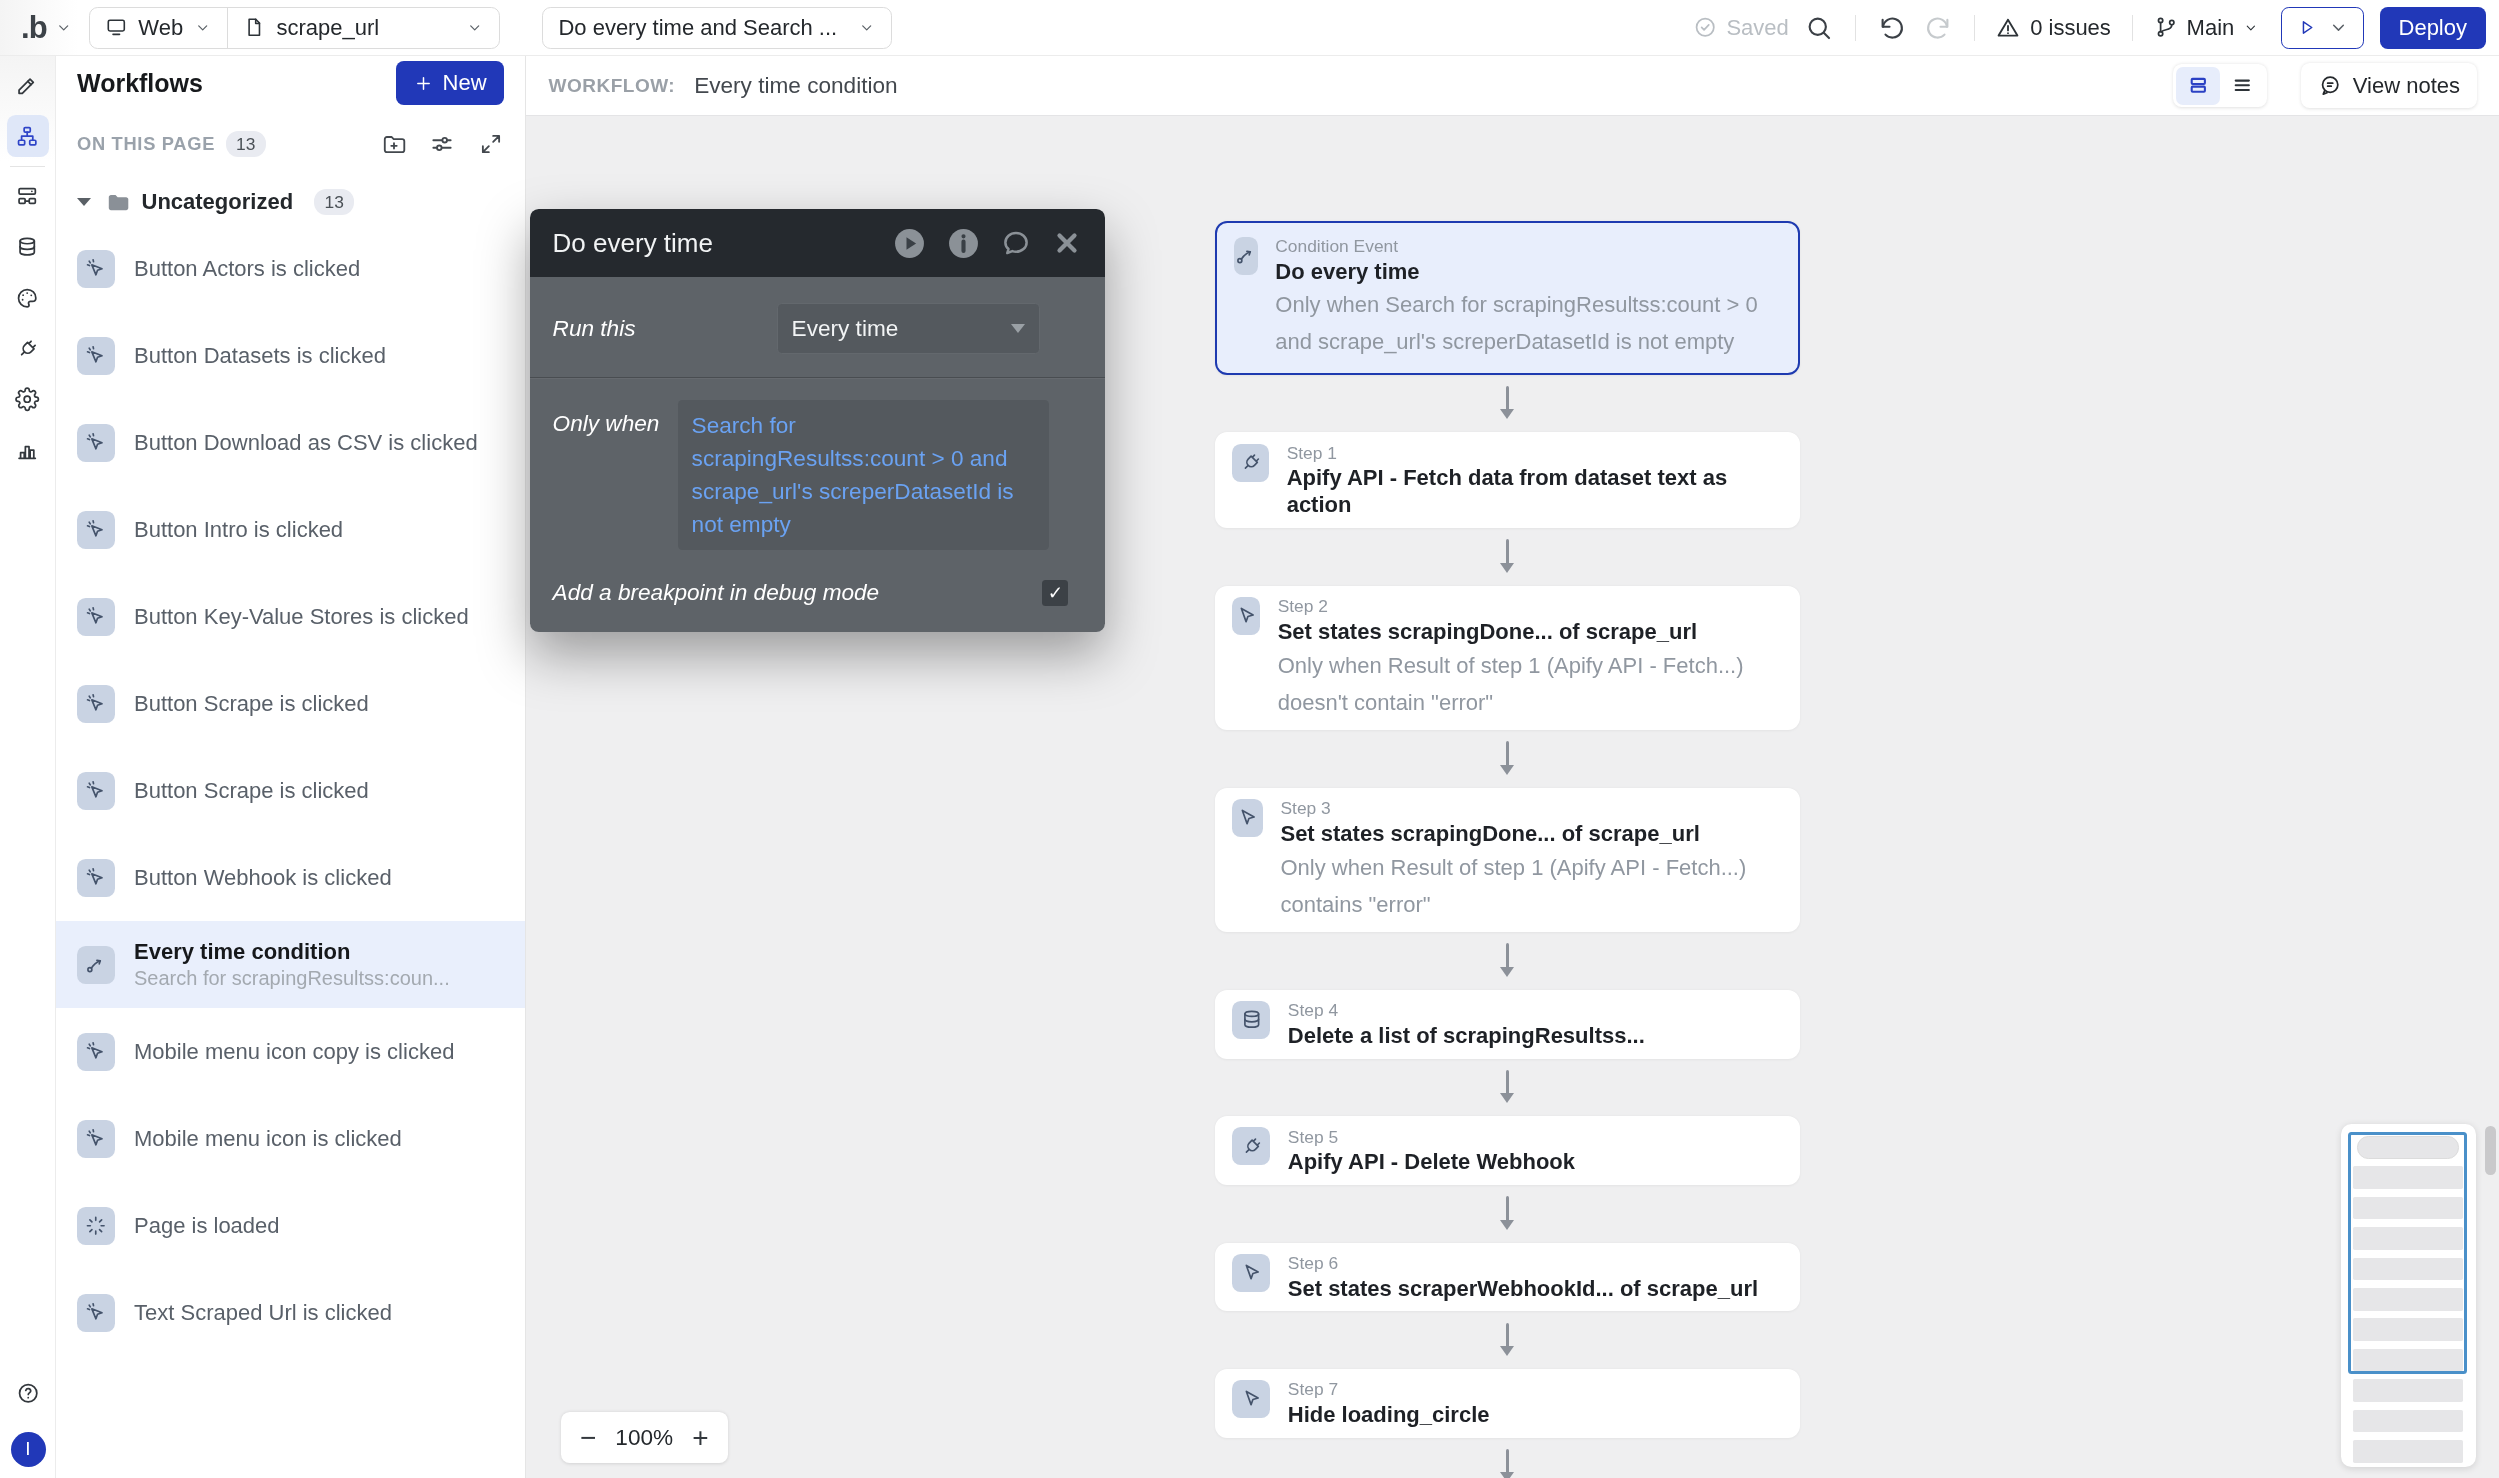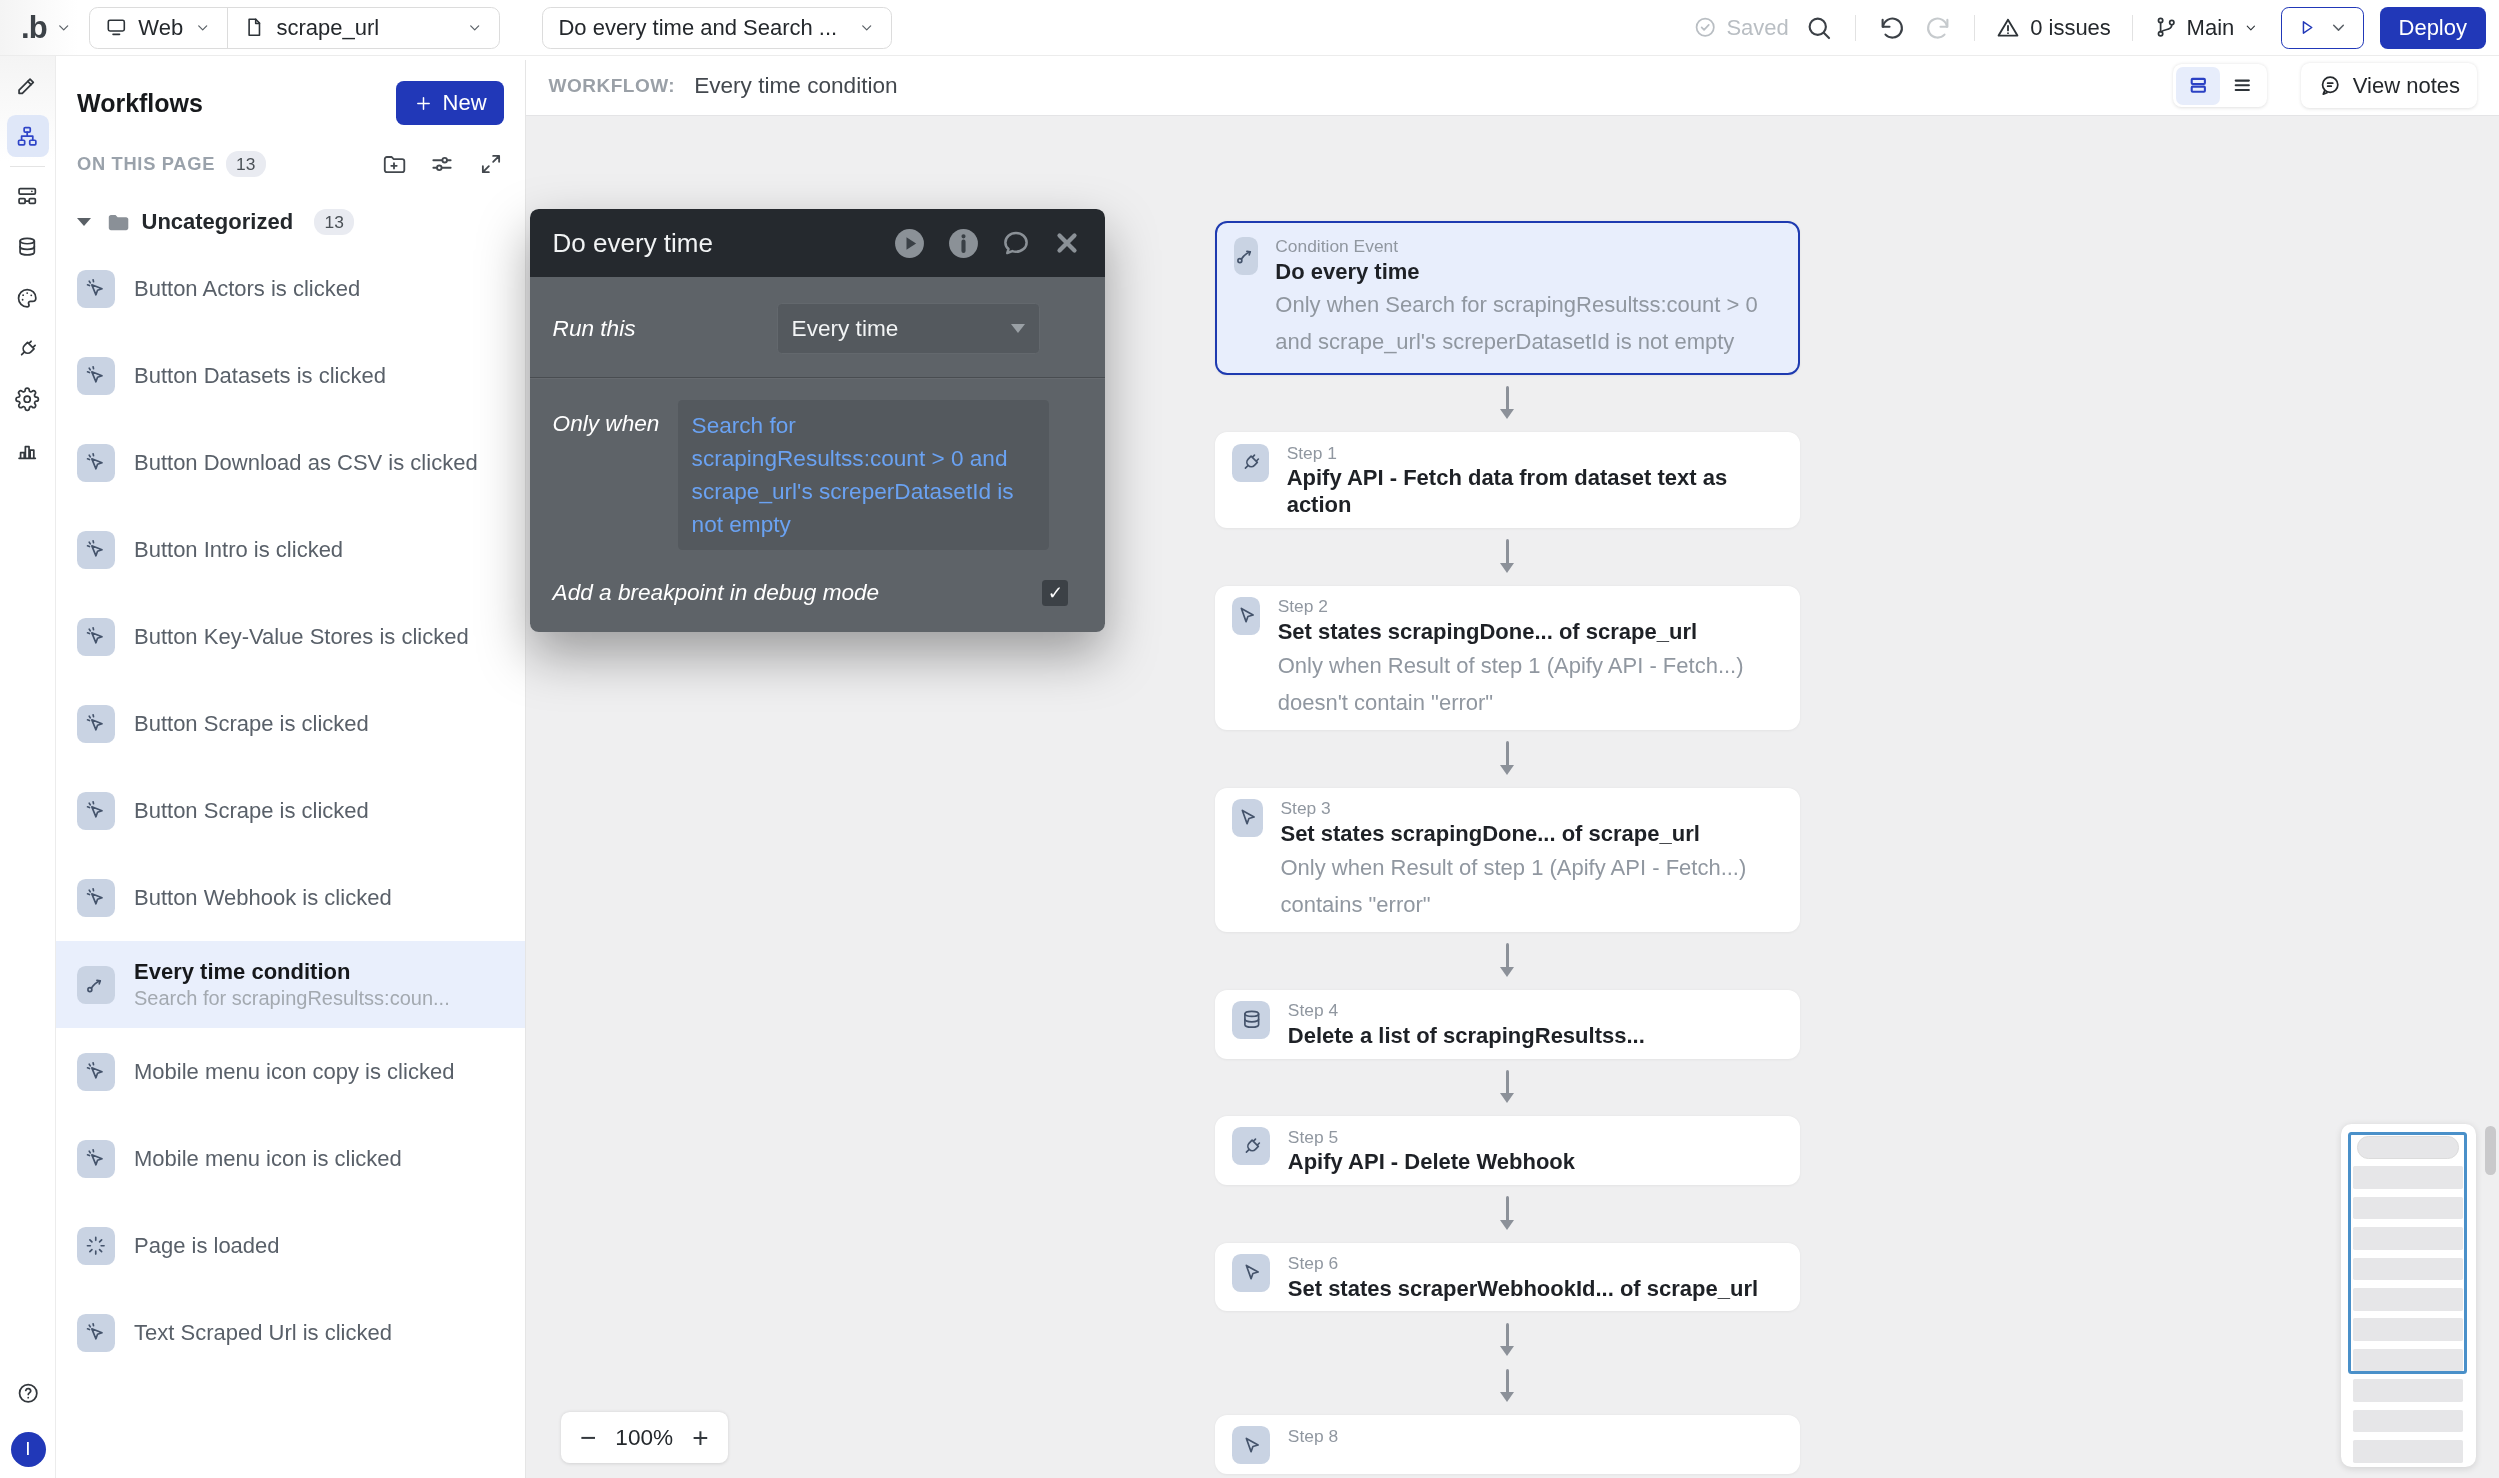--- a/index.html
+++ b/index.html
@@ -53,21 +53,21 @@
   .ib-item { width:42px; height:42px; margin:8.7px auto 8.7px; border-radius:8.7px; display:flex;
     align-items:center; justify-content:center; color:#33383d; cursor:pointer; }
   .ib-item .icon { width:24.4px; height:24.4px; }
   .ib-item.active { background:#dfe7f8; color:#2f45c8; }
   .ib-div { width:35px; height:0.9px; background:#e4e4e4; margin:7px auto; }
   #iconbar-bottom { position:absolute; left:0; bottom:12.2px; width:56px; }
   .avatar { width:35px; height:35px; border-radius:50%; background:#2138b8; color:#fff;
     font-size:19px; display:flex; align-items:center; justify-content:center; margin:17.4px auto 0; cursor:pointer; }
 
   
-  #panel { position:absolute; left:56px; top:60px; width:470px; bottom:0; background:#fff;
+  #panel { position:absolute; left:56px; top:40px; width:470px; bottom:0; background:#fff;
     border-right:0.9px solid #e5e5e5; z-index:10; overflow:hidden; }
   .panel-head { padding:21px 21px 0; }
   .title-row { display:flex; align-items:center; justify-content:space-between; margin-bottom:26px; }
   .panel-title { font-size:25px; font-weight:700; color:#17191c; }
   .new-btn { display:flex; align-items:center; gap:8.7px; background:#2138b8; color:#fff;
     border:none; border-radius:7.8px; height:44px; padding:0 17.4px; font-size:22px; cursor:pointer; }
   .new-btn .icon { width:21px; height:21px; color:#fff; }
   .meta-row { display:flex; align-items:center; margin-bottom:26px; }
   .meta-label { font-size:18.3px; font-weight:600; letter-spacing:0.7px; color:#9aa2ab; }
   .count-badge { background:#e9ebf1; color:#4a5056; font-size:17.4px; border-radius:12.2px;
@@ -719,20 +719,33 @@
           </span>
           <div class="card-text">
             <div class="kind">Step 6</div>
             <div class="stitle">Set states scraperWebhookId... of scrape_url</div>
           </div>
         </div>
         <div class="arrow">
           <div class="line"></div>
           <div class="head"></div>
         </div>
+        <div class="card">
+          <span class="chip">
+            <span class="icon">
+              <svg viewBox="0 0 24 24" fill="none" stroke="currentColor" stroke-width="1.7" stroke-linecap="round" stroke-linejoin="round">
+                <path d="M6.5 4.5l12 6.8-5.3 1.5-1.9 5.2z"></path>
+              </svg>
+            </span>
+          </span>
+          <div class="card-text">
+            <div class="kind">Step 7</div>
+            <div class="stitle">Hide loading_circle</div>
+          </div>
+        </div>
         <div class="arrow">
           <div class="line"></div>
           <div class="head"></div>
         </div>
         <div class="card">
           <span class="chip">
             <span class="icon">
               <svg viewBox="0 0 24 24" fill="none" stroke="currentColor" stroke-width="1.7" stroke-linecap="round" stroke-linejoin="round">
                 <path d="M6.5 4.5l12 6.8-5.3 1.5-1.9 5.2z"></path>
               </svg>

